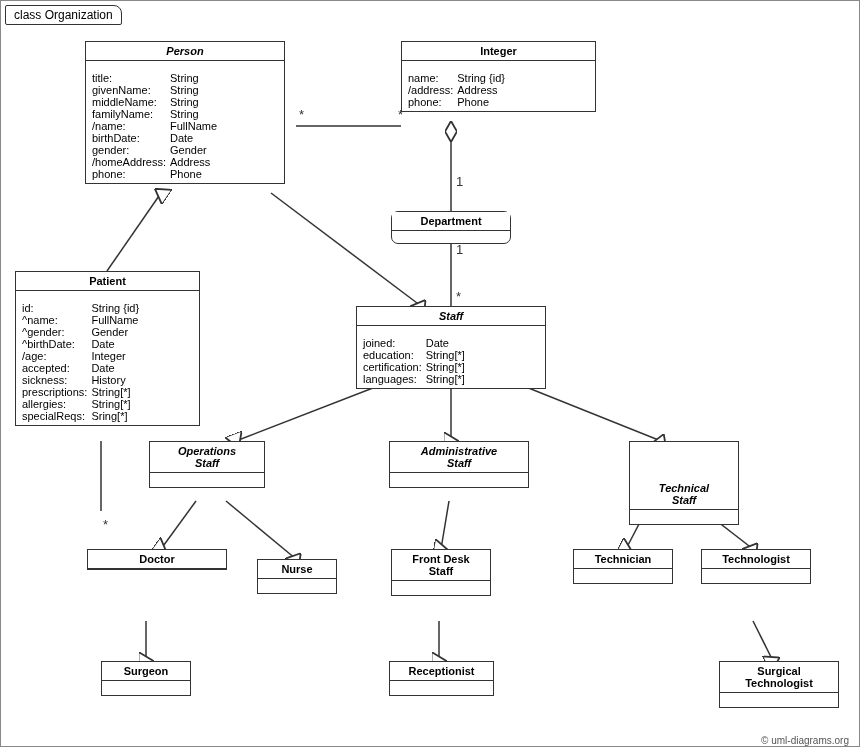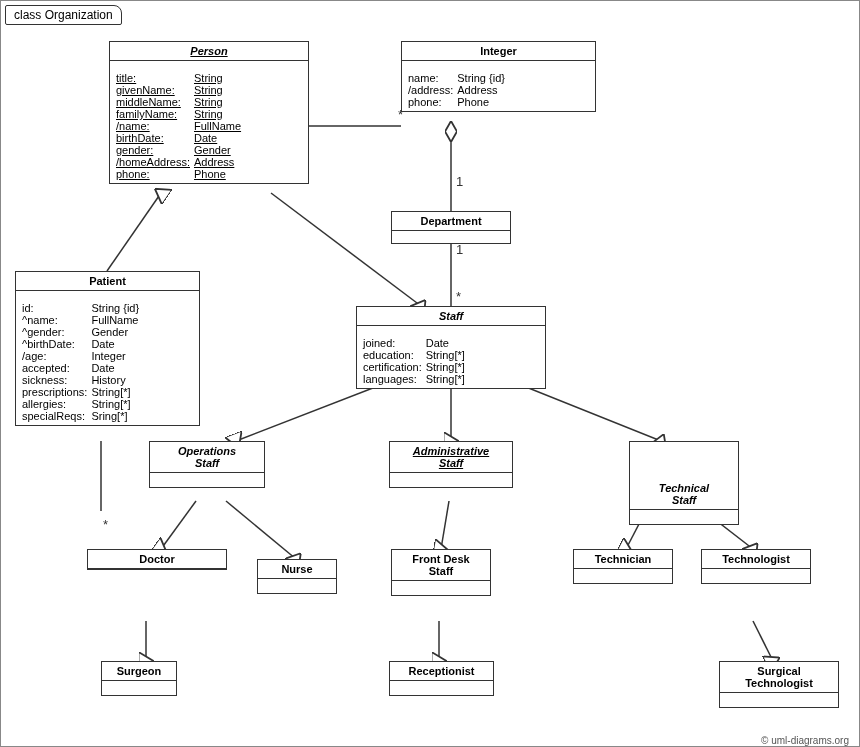--- a/index.html
+++ b/index.html
@@ -161,21 +161,21 @@
     
     <text x="455" y="185" font-size="13" fill="#333">1</text>
     
     <text x="455" y="300" font-size="13" fill="#333">*</text>
 
     
     <text x="455" y="253" font-size="13" fill="#333">1</text>
 
   </svg>
 
-  <div class="class-box" style="left:108px; top:40px; width:200px;text-decoration:underline;">
+  <div class="class-box" style="left:84px; top:40px; width:200px;">
     <div class="class-header italic">Person</div>
     <div class="class-body">
       <table>
         <tbody>
             <tr>
               <td>title:</td>
               <td>String</td>
             </tr>
         <tr>
               <td>givenName:</td>
@@ -279,21 +279,21 @@
             </tr>
         <tr>
               <td>specialReqs:</td>
               <td>Sring[*]</td>
             </tr>
       </tbody>
         </table>
     </div>
   </div>
 
-  <div class="class-box" style="left:390px; top:210px; width:120px;">
+  <div class="class-box" style="left:390px; top:210px; width:120px;border-radius:7px;">
     <div class="class-header">Department</div>
     <div class="class-body" style="padding:2px 6px; min-height:4px;"></div>
   </div>
 
   <div class="class-box" style="left:355px; top:305px; width:190px;">
     <div class="class-header italic">Staff</div>
     <div class="class-body">
       <table>
         <tbody>
             <tr>
@@ -316,21 +316,21 @@
         </table>
     </div>
   </div>
 
   <div class="class-box" style="left:148px; top:440px; width:116px;">
     <div class="class-header italic" style="white-space:pre-line;">Operations
 Staff</div>
     <div class="class-body" style="min-height:4px;"></div>
   </div>
 
-  <div class="class-box" style="left:388px; top:440px; width:124px;text-decoration:underline;">
+  <div class="class-box" style="left:388px; top:440px; width:140px;">
     <div class="class-header italic" style="white-space:pre-line;">Administrative
 Staff</div>
     <div class="class-body" style="min-height:4px;"></div>
   </div>
 
   <div class="class-box" style="left:628px; top:440px; width:110px;">
     <div class="class-header italic" style="white-space:pre-line;margin-top:37px;">Technical
 Staff</div>
     <div class="class-body" style="min-height:4px;"></div>
   </div>
@@ -353,21 +353,21 @@
   <div class="class-box" style="left:572px; top:548px; width:100px;">
     <div class="class-header">Technician</div>
     <div class="class-body" style="min-height:4px;"></div>
   </div>
 
   <div class="class-box" style="left:700px; top:548px; width:110px;">
     <div class="class-header">Technologist</div>
     <div class="class-body" style="min-height:4px;"></div>
   </div>
 
-  <div class="class-box" style="left:100px; top:660px; width:76px;">
+  <div class="class-box" style="left:100px; top:660px; width:90px;">
     <div class="class-header">Surgeon</div>
     <div class="class-body" style="min-height:4px;"></div>
   </div>
 
   <div class="class-box" style="left:388px; top:660px; width:105px;">
     <div class="class-header">Receptionist</div>
     <div class="class-body" style="min-height:4px;"></div>
   </div>
 
   <div class="class-box" style="left:718px; top:660px; width:120px;">

